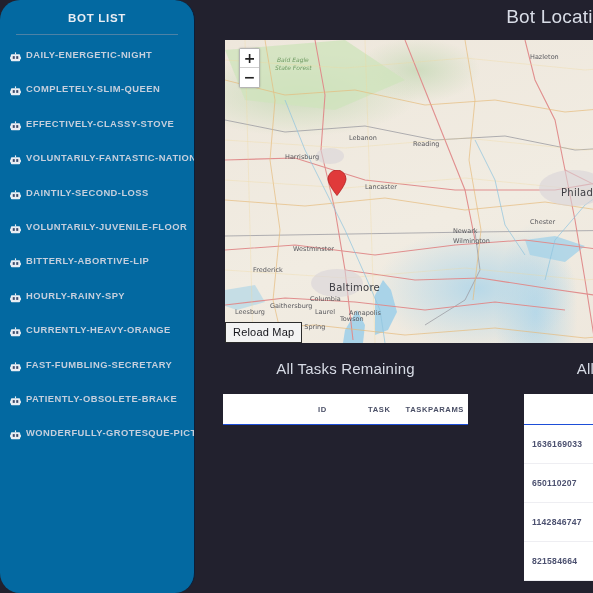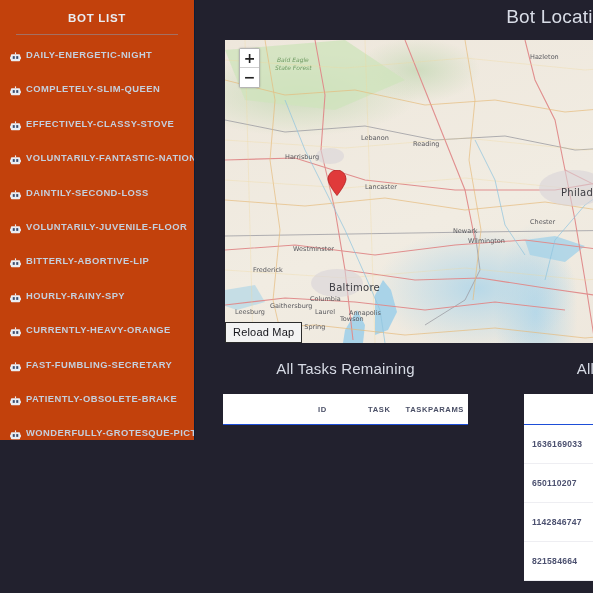--- a/index.html
+++ b/index.html
@@ -14,25 +14,26 @@
     position: relative;
     width: 593px; height: 593px;
     display: flex;
     background: #22212e;
   }
 
   
   .sidebar {
     width: 195px;
     min-width: 195px;
-    height: 440px;
-    background: #c2410c;
+    height: 593px;
+    background: #0369a1;
     border-right: 1px solid #0d1d36;
     padding-top: 6px;
     overflow: hidden;
+    border-radius: 20px;
   }
   .sidebar-title {
     text-align: center;
     color: #e9edf3;
     font-size: 11.5px;
     font-weight: bold;
     letter-spacing: 0.7px;
     padding: 6px 0 10px 0;
   }
   .sidebar-divider {
@@ -418,27 +419,27 @@
             <ellipse cx="348" cy="148" rx="34" ry="18"></ellipse>
             <ellipse cx="112" cy="243" rx="26" ry="14"></ellipse>
             <ellipse cx="105" cy="116" rx="14" ry="8"></ellipse>
             <ellipse cx="438" cy="62" rx="13" ry="7"></ellipse>
           </g>
         </svg>
         <div id="map-labels">
             <span class="map-label green" style="left: 52px; top: 16px;">Bald Eagle</span>
             <span class="map-label green" style="left: 50px; top: 24px;">State Forest</span>
             <span class="map-label city" style="left: 305px; top: 13px;">Hazleton</span>
-            <span class="map-label city" style="left: 136px; top: 94px;">Lebanon</span>
+            <span class="map-label city" style="left: 124px; top: 94px;">Lebanon</span>
             <span class="map-label city" style="left: 188px; top: 100px;">Reading</span>
             <span class="map-label city" style="left: 60px; top: 113px;">Harrisburg</span>
             <span class="map-label city" style="left: 140px; top: 143px;">Lancaster</span>
             <span class="map-label major" style="left: 336px; top: 147px;">Philadelphia</span>
             <span class="map-label city" style="left: 305px; top: 178px;">Chester</span>
-            <span class="map-label city" style="left: 243px; top: 197px; text-align: center;">Wilmington</span>
+            <span class="map-label city" style="left: 228px; top: 197px; text-align: center;">Wilmington</span>
             <span class="map-label city" style="left: 228px; top: 187px;">Newark</span>
             <span class="map-label city" style="left: 68px; top: 205px;">Westminster</span>
             <span class="map-label city" style="left: 28px; top: 226px;">Frederick</span>
             <span class="map-label city" style="left: 115px; top: 227px; margin-top: 48px;">Towson</span>
             <span class="map-label major" style="left: 104px; top: 242px;">Baltimore</span>
             <span class="map-label city" style="left: 85px; top: 255px;">Columbia</span>
             <span class="map-label city" style="left: 45px; top: 262px;">Gaithersburg</span>
             <span class="map-label city" style="left: 10px; top: 268px;">Leesburg</span>
             <span class="map-label city" style="left: 90px; top: 268px;">Laurel</span>
             <span class="map-label city" style="left: 59px; top: 283px;">Silver Spring</span>

